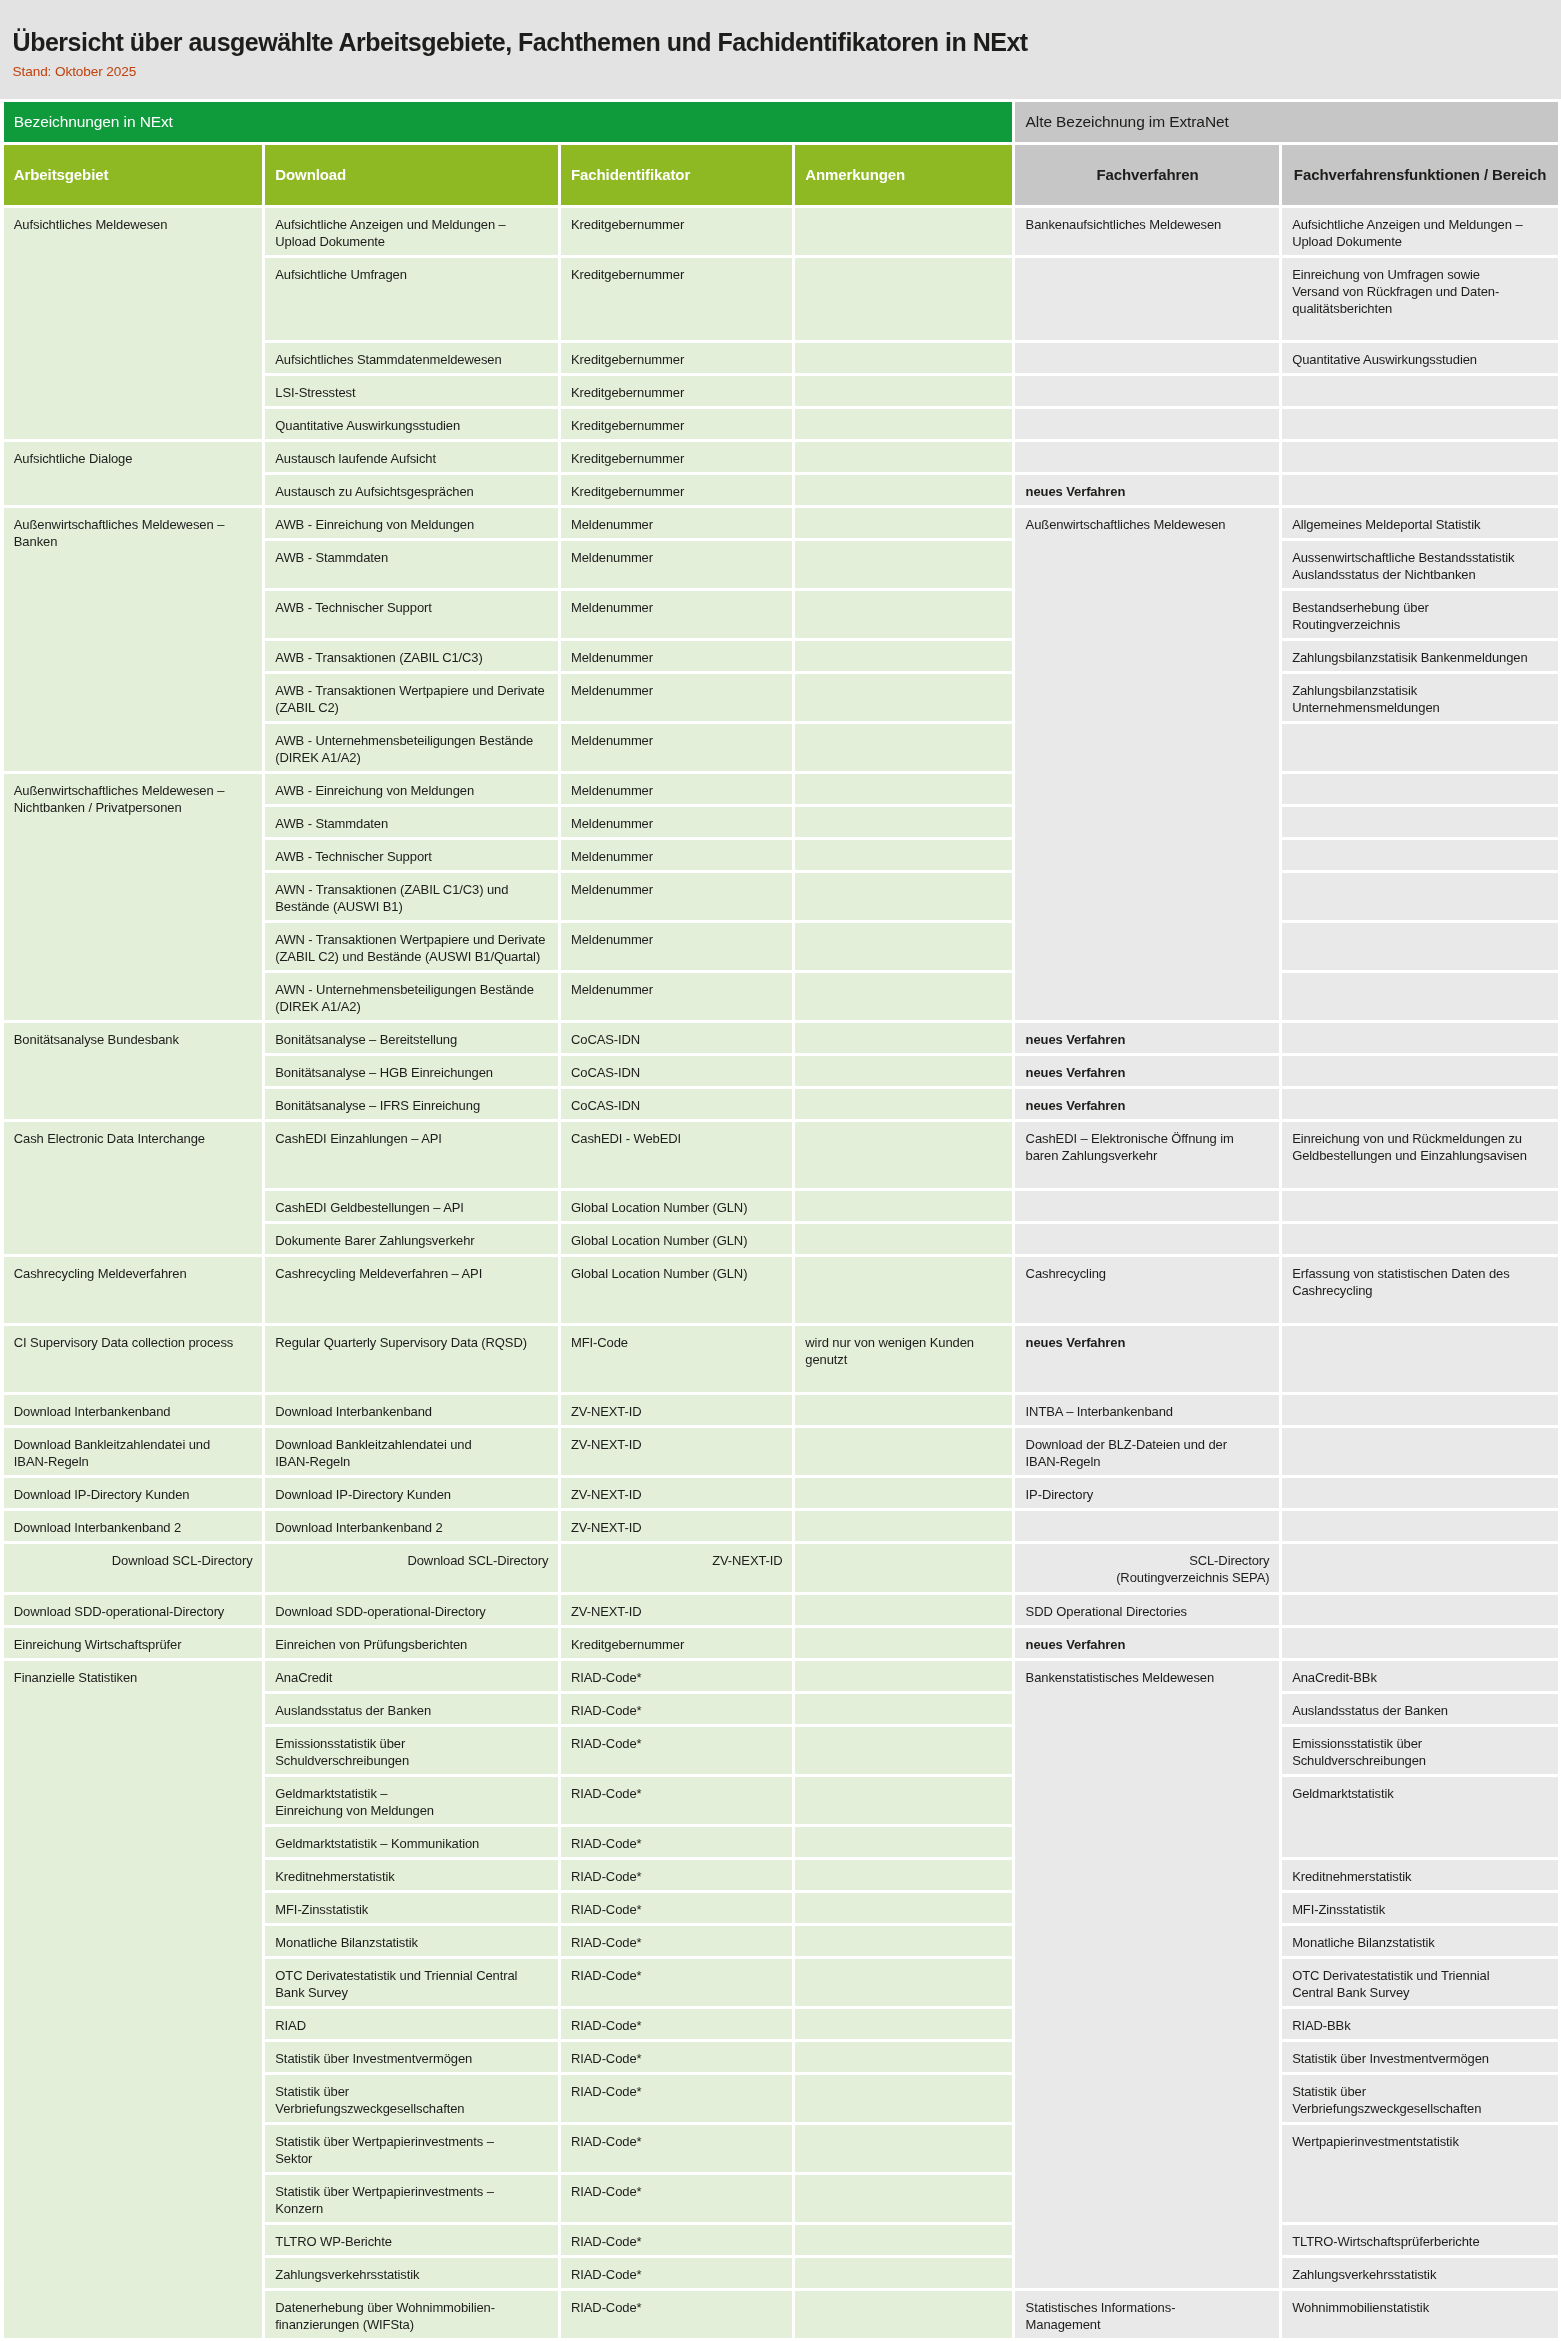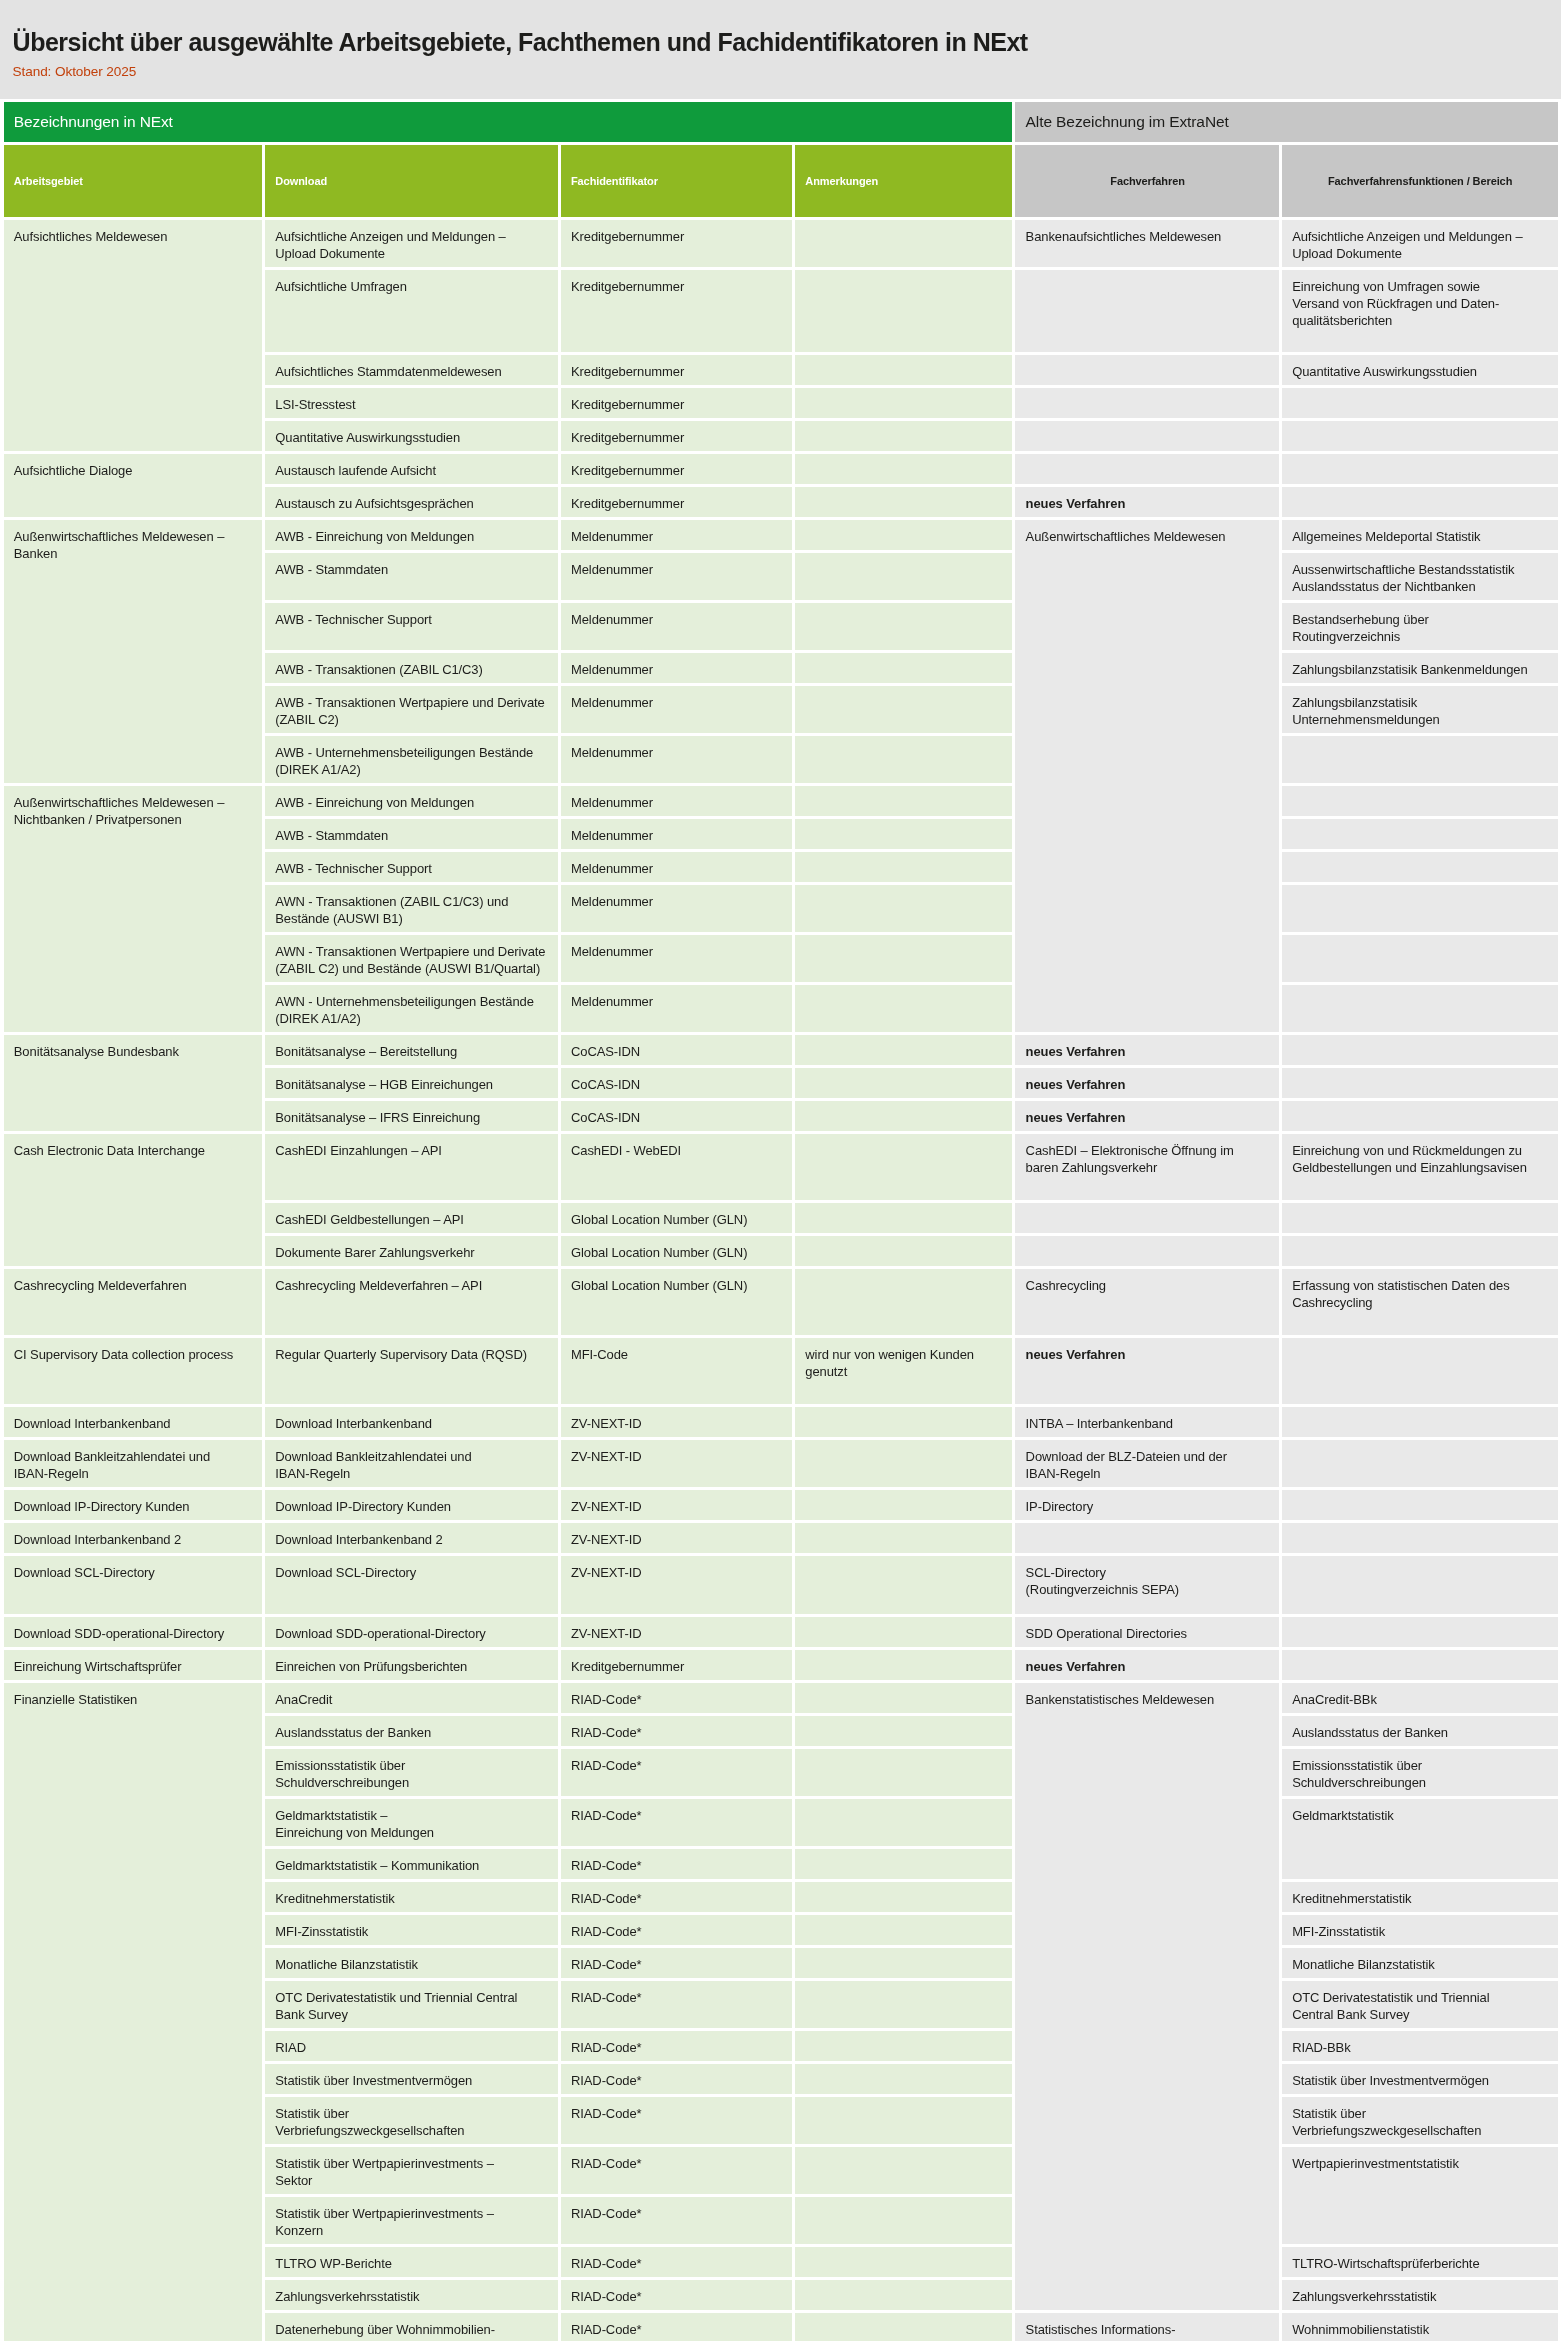--- a/index.html
+++ b/index.html
@@ -64,23 +64,23 @@
     word-wrap:break-word;
   }
   tr.group-head td{
     height:40px;
     vertical-align:middle;
     font-size:15.5px;
     font-weight:400;
     padding-top:2.8px;padding-bottom:2.8px;
   }
   tr.col-head td{
-    height:72px;
+    height:60px;
     vertical-align:middle;
-    font-size:11px;
+    font-size:15px;
     font-weight:700;
     padding-top:2.8px;padding-bottom:2.8px;
   }
   .gh-green{background:var(--green-dark);color:#ffffff;}
   .gh-gray{background:var(--gray-head);color:var(--ink);}
   .ch-green{background:var(--green-mid);color:#ffffff;}
   .ch-gray{background:var(--gray-head);color:var(--ink);text-align:center;}
   .col-a,.col-b,.col-c,.col-d{background:var(--green-light);}
   .col-e,.col-f{background:var(--gray-light);}
   td.bold{font-weight:700;}
@@ -344,21 +344,21 @@
           <td class="col-f"></td>
         </tr>
         <tr>
           <td class="col-a">Download Interbankenband 2</td>
           <td class="col-b">Download Interbankenband 2</td>
           <td class="col-c">ZV-NEXT-ID</td>
           <td class="col-d"></td>
           <td class="col-e"></td>
           <td class="col-f"></td>
         </tr>
-        <tr style="height: 58px;">
+        <tr style="height: 48px; text-align: right;">
           <td class="col-a">Download SCL-Directory</td>
           <td class="col-b">Download SCL-Directory</td>
           <td class="col-c">ZV-NEXT-ID</td>
           <td class="col-d"></td>
           <td class="col-e">SCL-Directory
 (Routingverzeichnis SEPA)</td>
           <td class="col-f"></td>
         </tr>
         <tr>
           <td class="col-a">Download SDD-operational-Directory</td>

